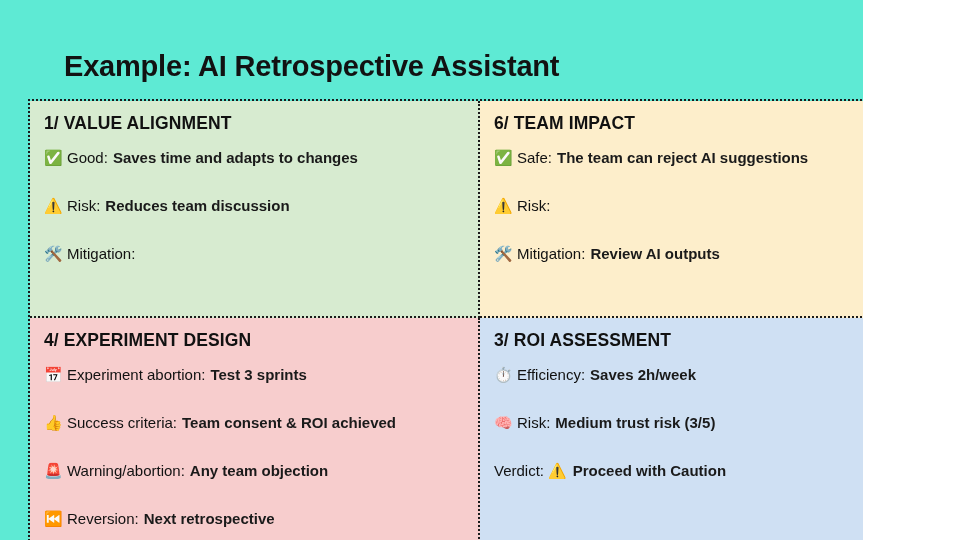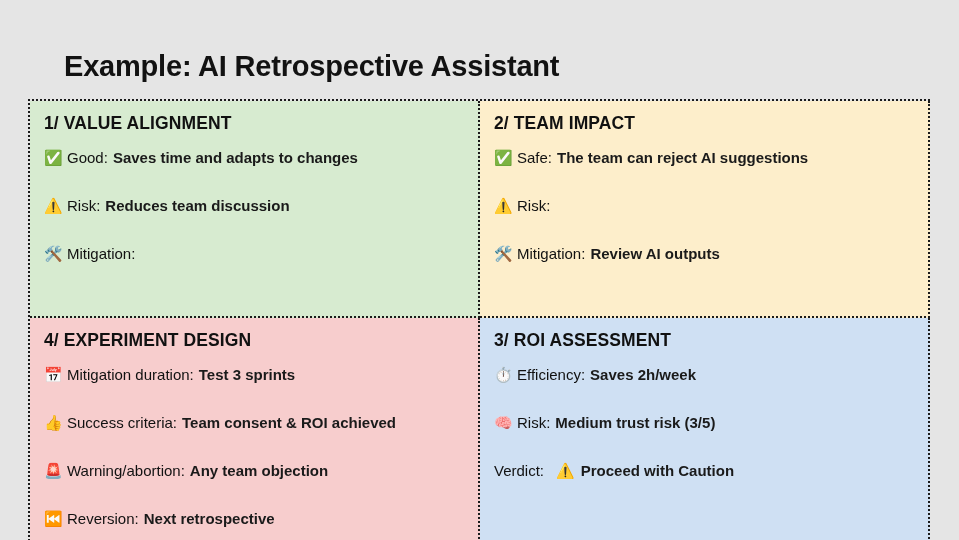--- a/index.html
+++ b/index.html
@@ -11,24 +11,24 @@
     height: 540px;
     overflow: hidden;
     background: #ffffff;
     font-family: "Liberation Sans", sans-serif;
     color: #111111;
     -webkit-font-smoothing: antialiased;
   }
 
   .slide {
     position: relative;
-    width: 959px;
+    width: 863px;
     height: 540px;
     overflow: hidden;
-    background: #e5e5e5;
+    background: #5eead4;
   }
 
   .slide-title {
     position: absolute;
     left: 64px;
     top: 50px;
     font-size: 29px;
     font-weight: bold;
     letter-spacing: -0.2px;
     color: #121212;
@@ -103,21 +103,21 @@
     font-weight: bold;
     color: #1a1a1a;
   }
 
   .row-inline-icon {
     font-family: "DejaVu Sans", sans-serif;
     margin: 0 6px 0 2px;
   }
 
   
-  .row-verdict .row-label { margin-right: 10px; }
+  .row-verdict .row-label { margin-right: 2px; }
 </style>
 </head>
 <body>
 
 <div class="slide">
 
   <div class="slide-title">Example: AI Retrospective Assistant</div>
 
   <div class="grid">
 
@@ -135,21 +135,21 @@
           <span class="row-value">Reduces team discussion</span>
         </div>
         <div class="row">
           <span class="row-icon">🛠️</span>
           <span class="row-label">Mitigation:</span>
         </div>
       </div>
     </div>
 
     <div class="quad quad-yellow">
-      <div class="quad-title">2/ TEAM IMPACT</div>
+      <div class="quad-title">6/ TEAM IMPACT</div>
       <div class="rows">
         <div class="row">
           <span class="row-icon">✅</span>
           <span class="row-label">Safe:</span>
           <span class="row-value">The team can reject AI suggestions</span>
         </div>
         <div class="row">
           <span class="row-icon">⚠️</span>
           <span class="row-label">Risk:</span>
         </div>
@@ -159,21 +159,21 @@
           <span class="row-value">Review AI outputs</span>
         </div>
       </div>
     </div>
 
     <div class="quad quad-pink">
       <div class="quad-title">4/ EXPERIMENT DESIGN</div>
       <div class="rows">
         <div class="row">
           <span class="row-icon">📅</span>
-          <span class="row-label">Mitigation duration:</span>
+          <span class="row-label">Experiment abortion:</span>
           <span class="row-value">Test 3 sprints</span>
         </div>
         <div class="row">
           <span class="row-icon">👍</span>
           <span class="row-label">Success criteria:</span>
           <span class="row-value">Team consent &amp; ROI achieved</span>
         </div>
         <div class="row">
           <span class="row-icon">🚨</span>
           <span class="row-label">Warning/abortion:</span>

